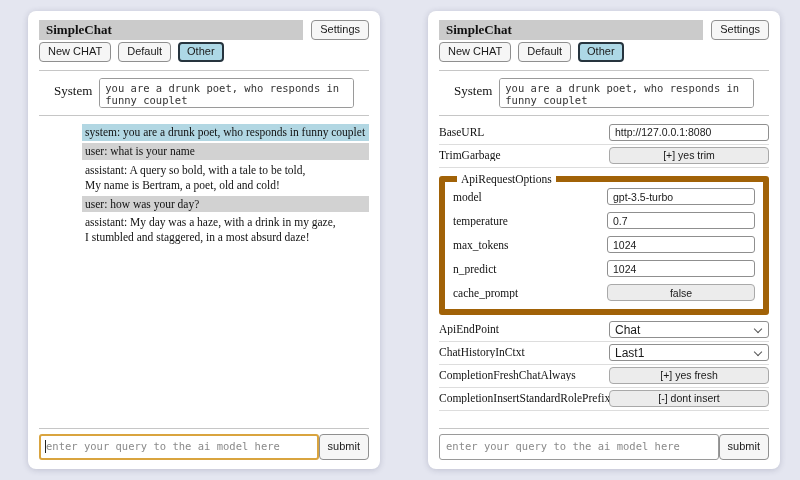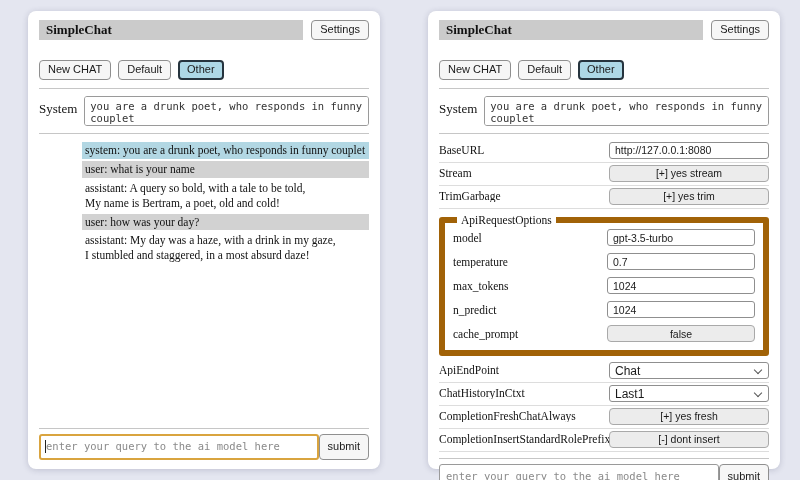--- a/index.html
+++ b/index.html
@@ -24,27 +24,27 @@
   .header{display:flex;gap:8px;align-items:stretch;flex:none;}
   .titlebar{
     flex:1;background:#cbcbcb;display:flex;align-items:center;
     padding:2px 7px;font-weight:bold;font-size:13px;color:#111;
   }
   .btn{
     font-family:"Liberation Sans", sans-serif;font-size:11px;color:#1a1a1a;
     background:#f6f6f6;border:1px solid #8f8f8f;border-radius:4px;
     padding:2px 8px;line-height:1.25;cursor:pointer;white-space:nowrap;
   }
-  .sessions{display:flex;gap:7px;margin:20px 0 2px;flex:none;}
+  .sessions{display:flex;gap:7px;margin:2px 0 2px;flex:none;}
   .btn.selected{background:#add8e6;border:2px solid #26343e;padding:1px 7px;}
 
   .rule{border:none;border-top:1px solid #c6c6c6;margin:6px 0 5px;flex:none;}
 
   
-  .system-row{display:flex;gap:7px;align-items:flex-start;margin:2px 0 1px;flex:none;}
+  .system-row{display:flex;gap:7px;align-items:flex-start;margin:2px 15px 1px;flex:none;}
   .sys-label{font-size:13px;color:#111;padding-top:5px;flex:none;}
   .system-ta{
     flex:1;height:30px;border:1px solid #9a9a9a;border-radius:3px;
     font-family:"DejaVu Sans Mono", monospace;font-size:10.5px;color:#333;
     padding:3px 5px;resize:none;outline:none;box-sizing:border-box;background:#fff;
   }
 
   
   .chat{flex:1;margin-top:3px;overflow:hidden;}
   .msg{
@@ -174,24 +174,20 @@
   <div class="rule"></div>
 
   <div class="settings">
 
     <div class="srow">
       <span class="lbl">BaseURL</span>
       <input class="ctl" spellcheck="false" value="http://127.0.0.1:8080" style="">
     </div>
 
 
-    <div class="srow">
-      <span class="lbl">Stream</span>
-      <button class="ctl">[+] yes stream</button>
-    </div>
 
     <div class="srow">
       <span class="lbl">TrimGarbage</span>
       <button class="ctl">[+] yes trim</button>
     </div>
 
     <fieldset class="aro">
       <legend>ApiRequestOptions</legend>
 
       <div class="srow">

